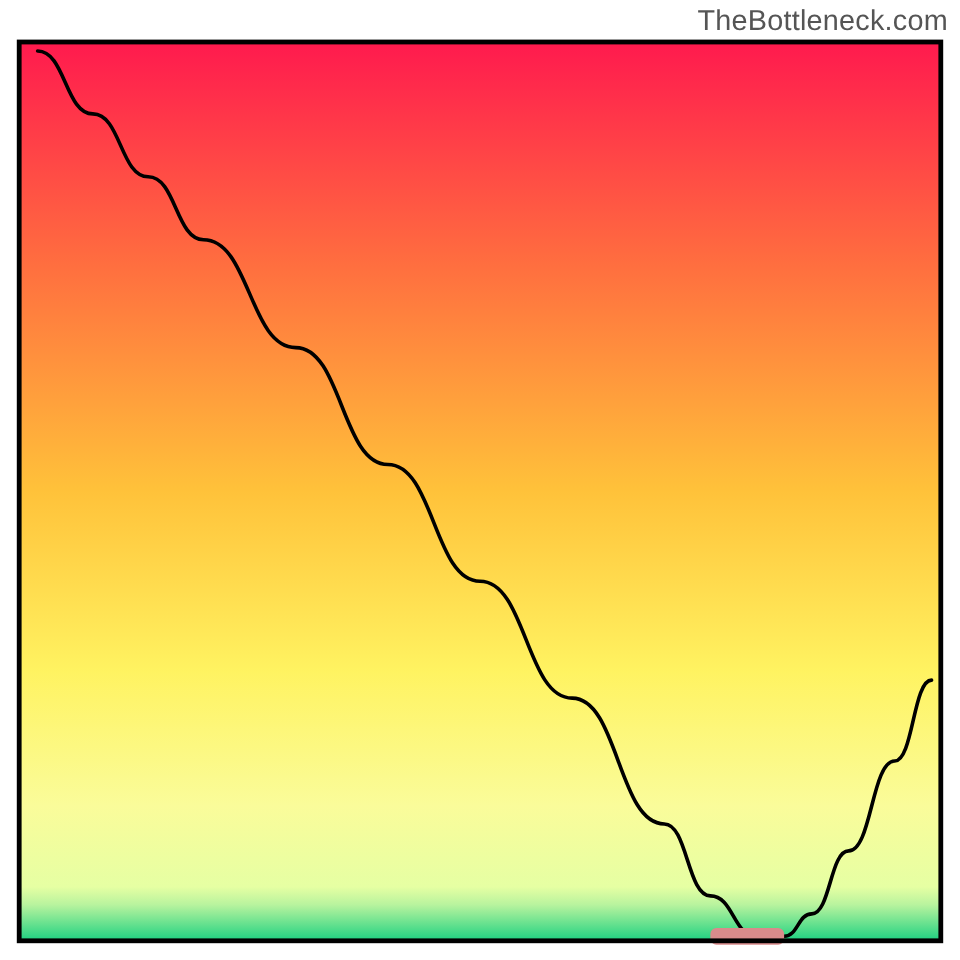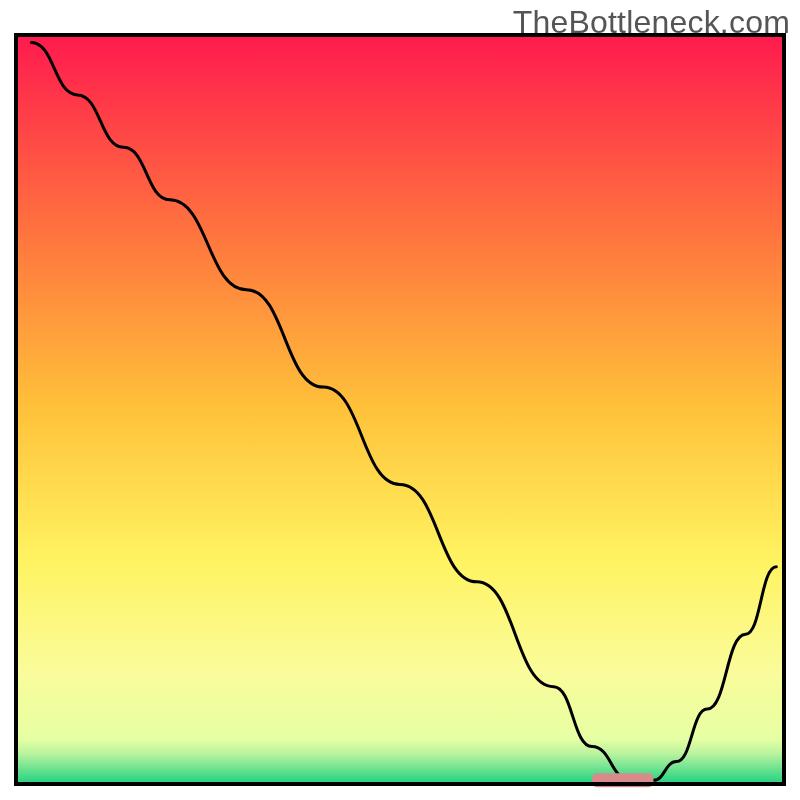--- a/index.html
+++ b/index.html
@@ -12,21 +12,21 @@
   }
   .chart-container {
     position: relative;
     width: 800px;
     height: 800px;
   }
   .watermark {
     position: absolute;
     top: 4px;
     right: 10px;
-    font-size: 32px;
+    font-size: 24px;
     font-weight: 500;
     color: #555555;
     letter-spacing: 0.2px;
   }
   svg.chart {
     position: absolute;
     top: 0;
     left: 0;
     width: 800px;
     height: 800px;

